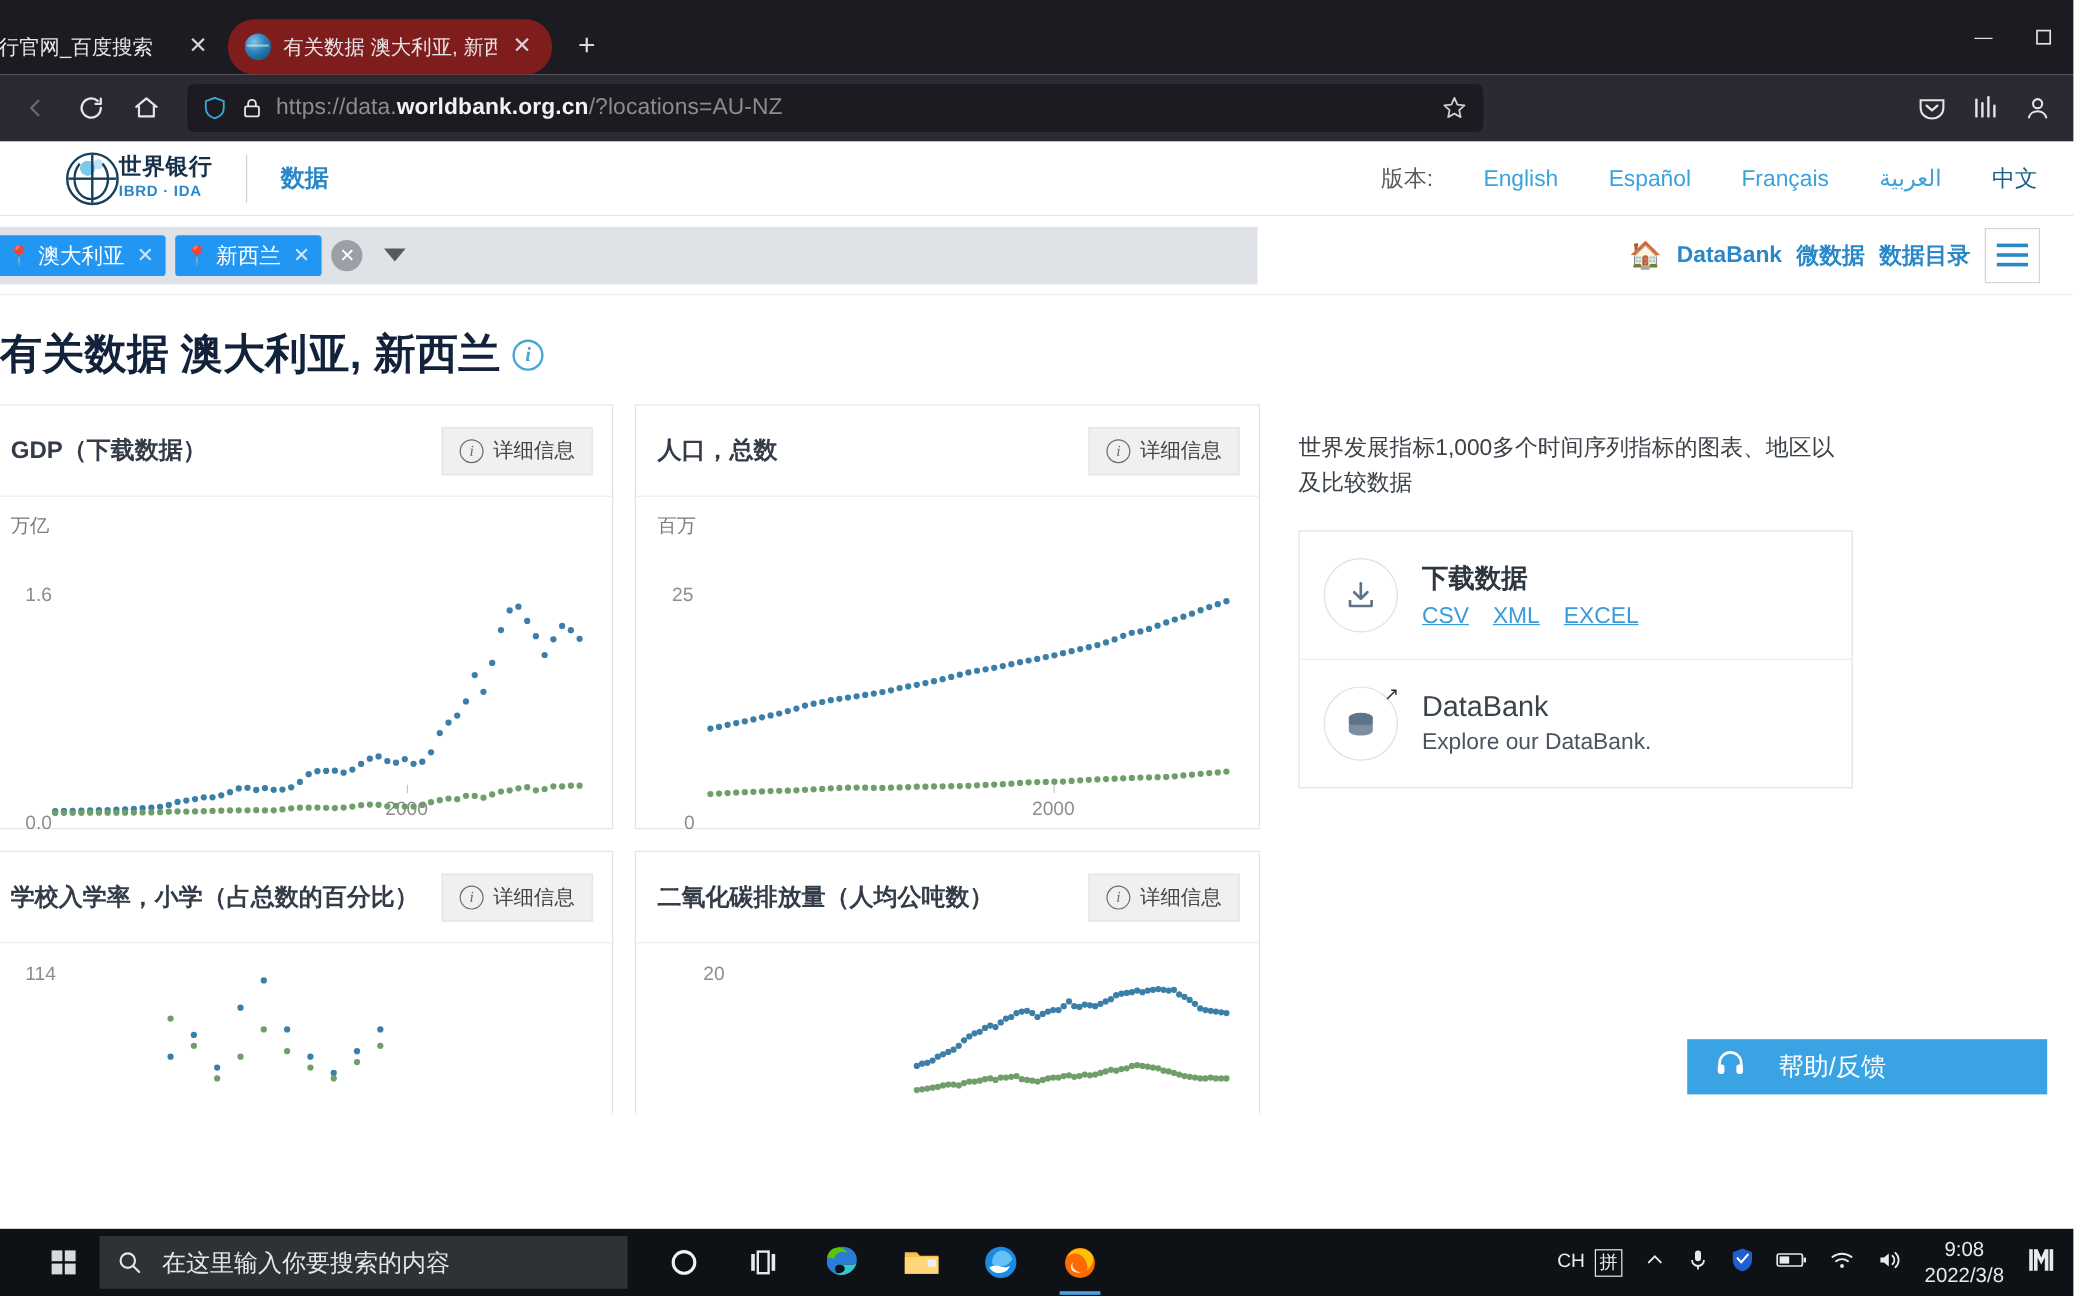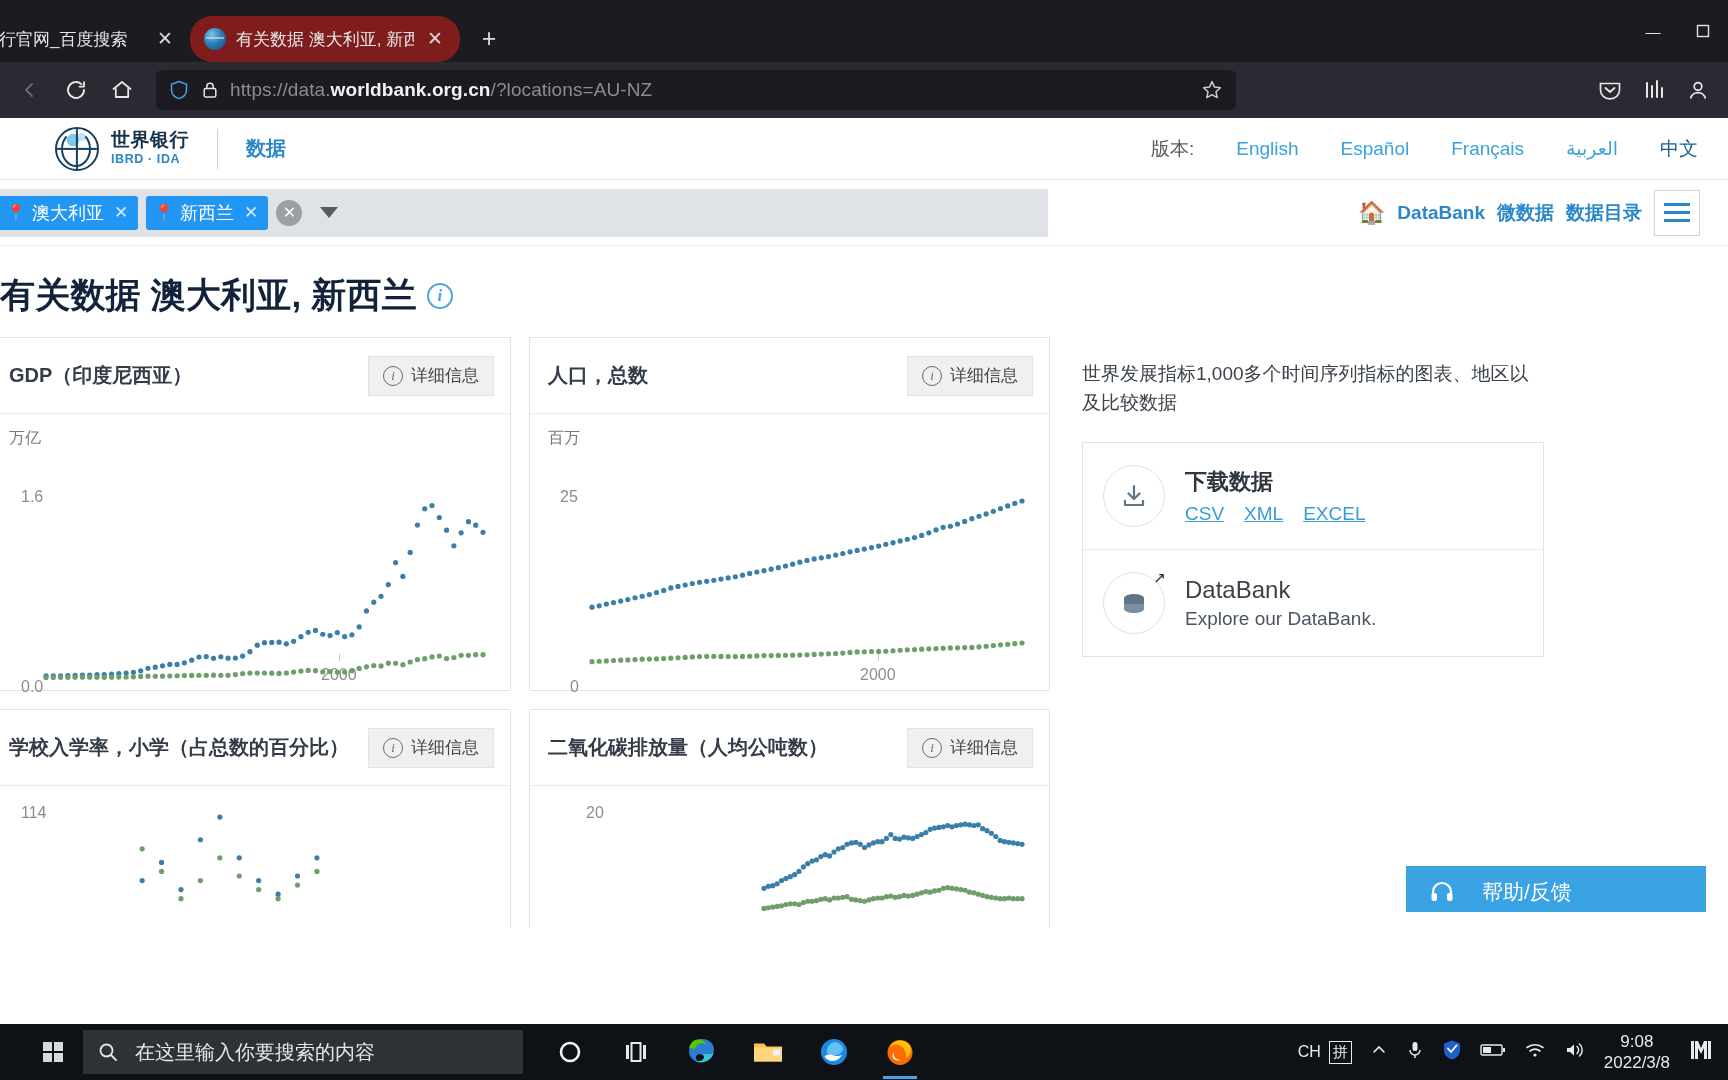--- a/index.html
+++ b/index.html
@@ -74,21 +74,21 @@
   
   .page {
     position: absolute; left: 0; top: 118px; width: 1728px; height: 810px;
     background: #fff; overflow: hidden;
   }
 
   .wb-header {
     height: 62px; border-bottom: 1px solid #e6e6e6; display: flex; align-items: center;
     padding: 0 30px; background: #fff; position: relative;
   }
-  .wb-logo { display: flex; align-items: center; gap: 12px; margin-left: 25px; }
+  .wb-logo { display: flex; align-items: center; gap: 0; margin-left: 25px; }
   .wb-globe {
     width: 44px; height: 44px; border-radius: 50%;
     background:
       radial-gradient(circle at 40% 28%, #7ec8ea 0 16%, rgba(126,200,234,0) 17%),
       radial-gradient(circle at 62% 20%, #bfe3f5 0 10%, rgba(191,227,245,0) 11%),
       #fff;
     border: 2.5px solid #17405e; position: relative; overflow: hidden;
   }
   .wb-globe::before {
     content:""; position:absolute; left:50%; top:-3px; width:2.2px; height:48px;
@@ -214,22 +214,22 @@
   }
   .dl-title { font-size: 22px; font-weight: 700; color: #2e363f; }
   .dl-links { margin-top: 6px; display: flex; gap: 20px; }
   .dl-links a { color: #3a9bd9; font-size: 19px; }
   .db-title { font-size: 24px; color: #3b4249; }
   .db-sub { font-size: 19px; color: #4a5560; margin-top: 4px; }
   .extlink { position: absolute; right: -2px; top: -4px; font-size: 15px; color: #2c2c2c; }
 
   .helpbtn {
     position: absolute; right: 22px; bottom: 16px; background: #3aa3e3; color: #fff;
-    height: 46px; width: 300px; display: flex; gap: 26px;
-    padding: 12px 22px; font-size: 21px;
+    height: 46px; width: 300px; display: flex; align-items: center; gap: 26px;
+    padding: 0 22px; font-size: 21px;
   }
 
   
   .taskbar {
     position: absolute; left: 0; bottom: 0; width: 1728px; height: 56px;
     background: #0e1116; display: flex; align-items: center; color: #e8eaed; padding-left: 25px;
   }
   .tb-start { width: 56px; display: flex; align-items: center; justify-content: center; }
   .tb-search {
     width: 440px; height: 44px; background: #2e3135; display: flex; align-items: center;
@@ -391,21 +391,21 @@
       <span class="pagetitle">有关数据 澳大利亚, 新西兰</span>
       <span class="infocircle">i</span>
     </div>
 
     <div class="content">
 
       <div class="charts">
 
         <div class="card first">
           <div class="cardhead">
-            <span class="cardtitle">GDP（印度尼西亚）</span>
+            <span class="cardtitle">GDP（下载数据）</span>
             <button class="detailbtn">
               <span class="ic">i</span>
               <span>详细信息</span>
             </button>
           </div>
           <div class="plot">
             <span class="unit">万亿</span>
             <span class="ytop" style="top:74px">1.6</span>
             <span class="ybot" style="top:264px">0.0</span>
             <span class="xtickmark" style="left:348px; top:240px"></span>

